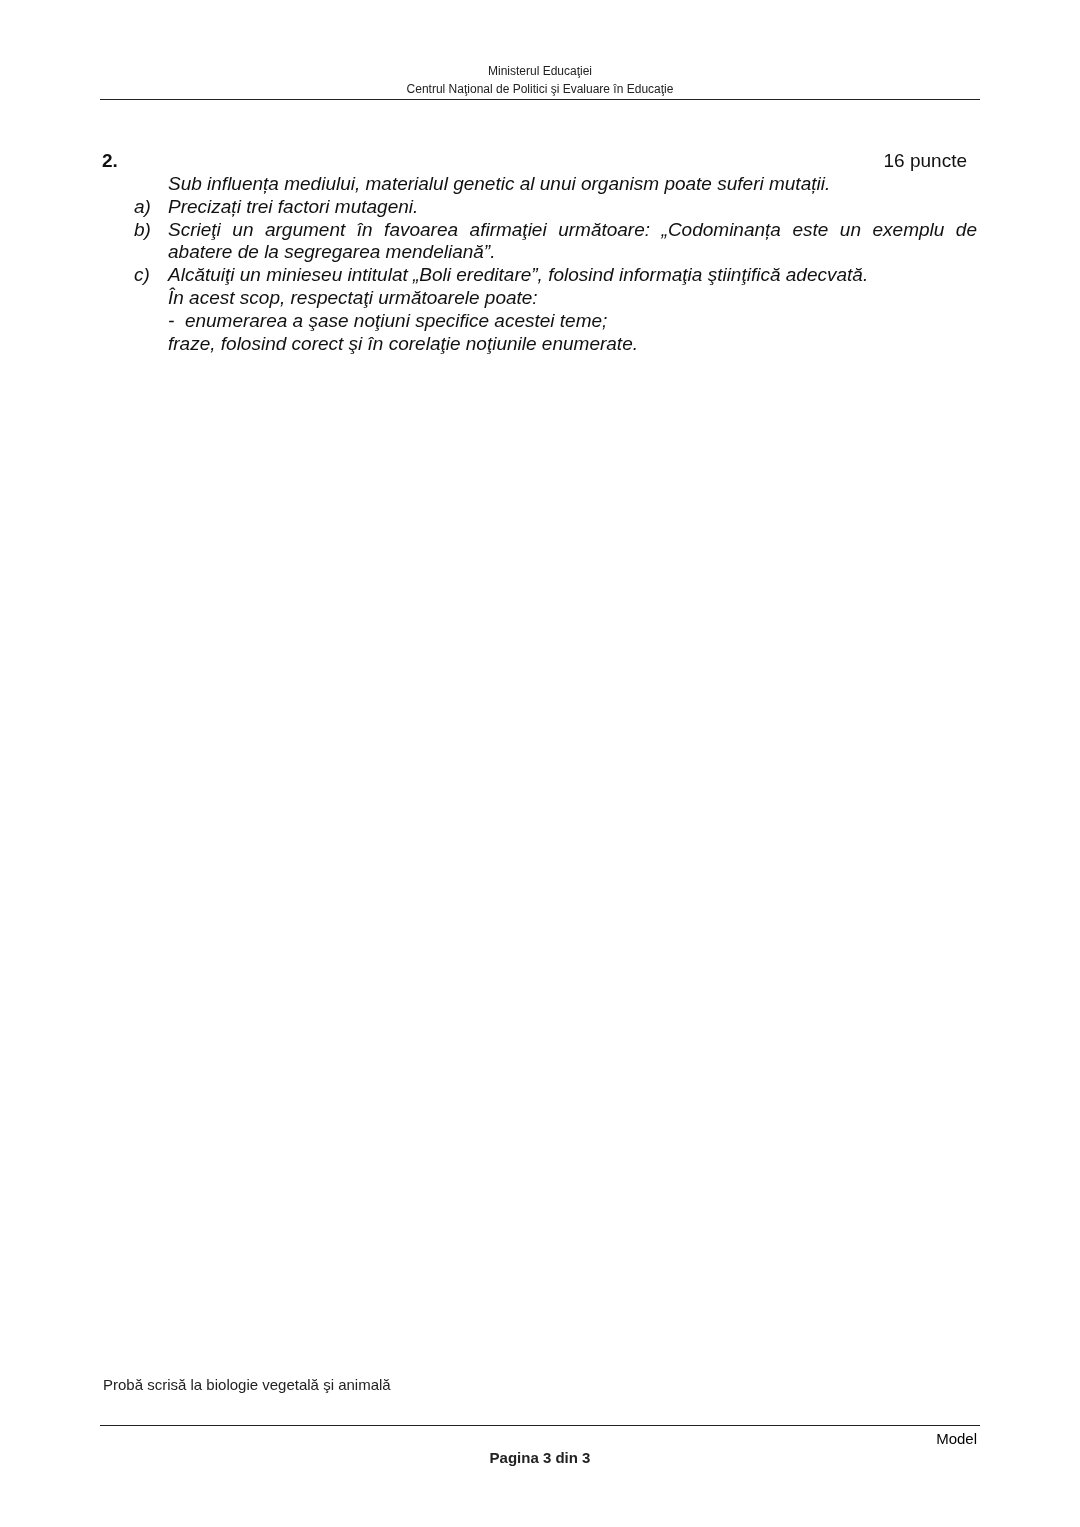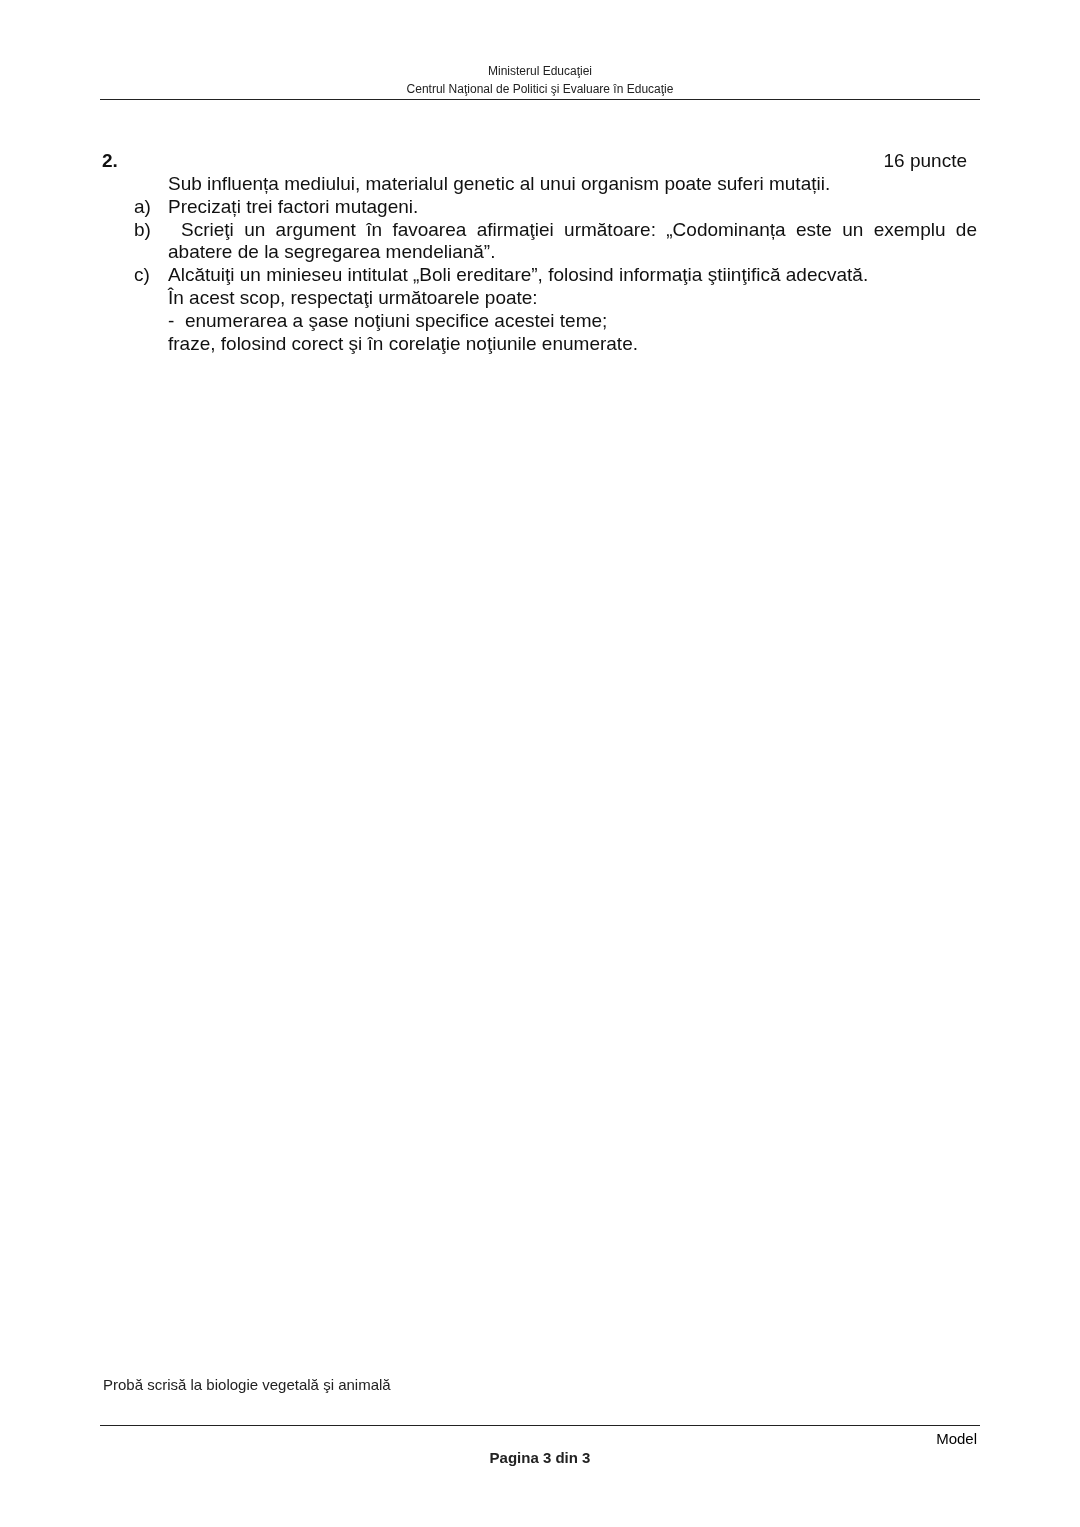--- a/index.html
+++ b/index.html
@@ -51,32 +51,32 @@
       position: absolute;
       left: 134px;
       top: 173px;
       width: 843px;
       font-size: 19px;
       line-height: 22.8px;
     }
     .line {
       display: flex;
       align-items: center;
+      font-style: italic;
     }
     .marker {
       width: 34px;
       flex: 0 0 34px;
     }
     .content {
       flex: 1 1 auto;
     }
     .justify {
       text-align: justify;
       text-align-last: justify;
-      margin-left: 13px;
     }
     .indent {
       padding-left: 34px;
     }
     .footer-rule {
       position: absolute;
       left: 100px;
       top: 1425px;
       width: 880px;
       height: 0;

